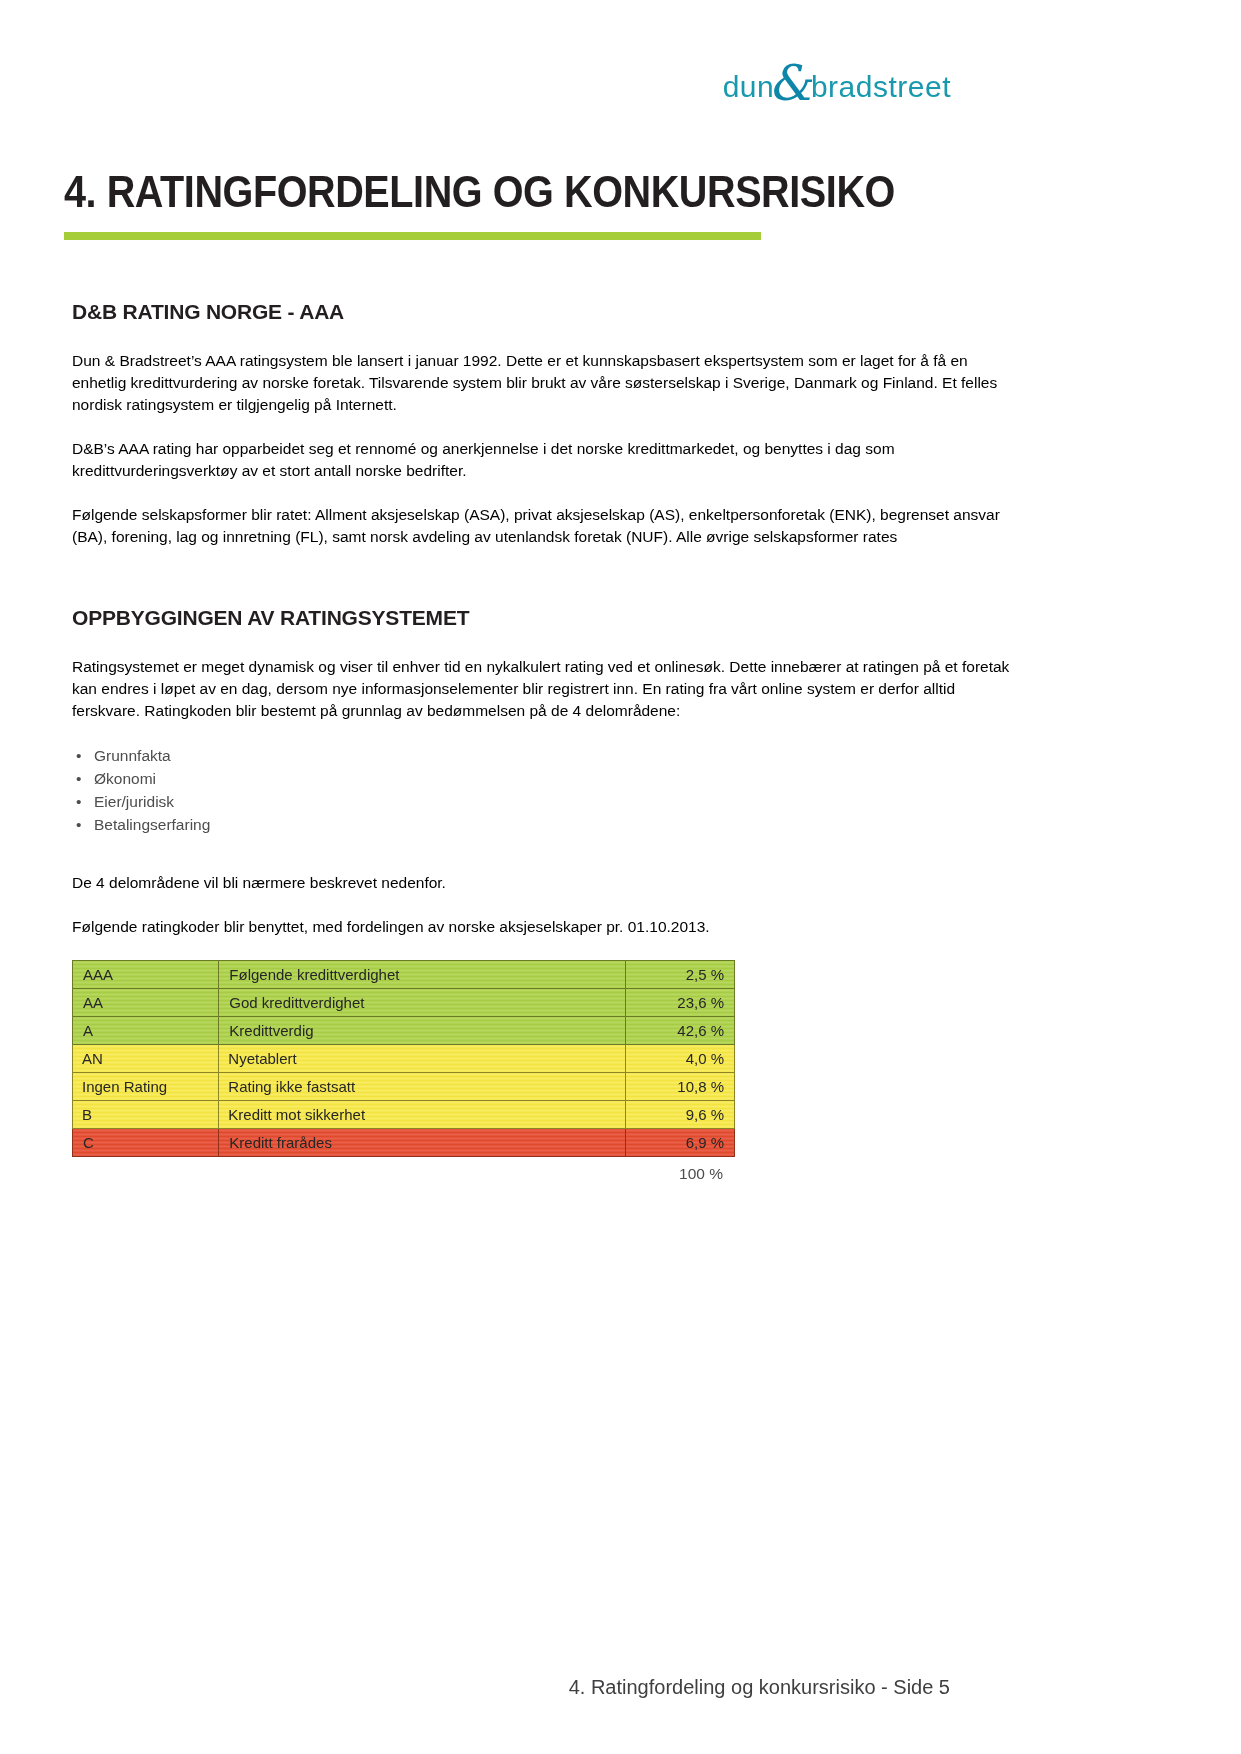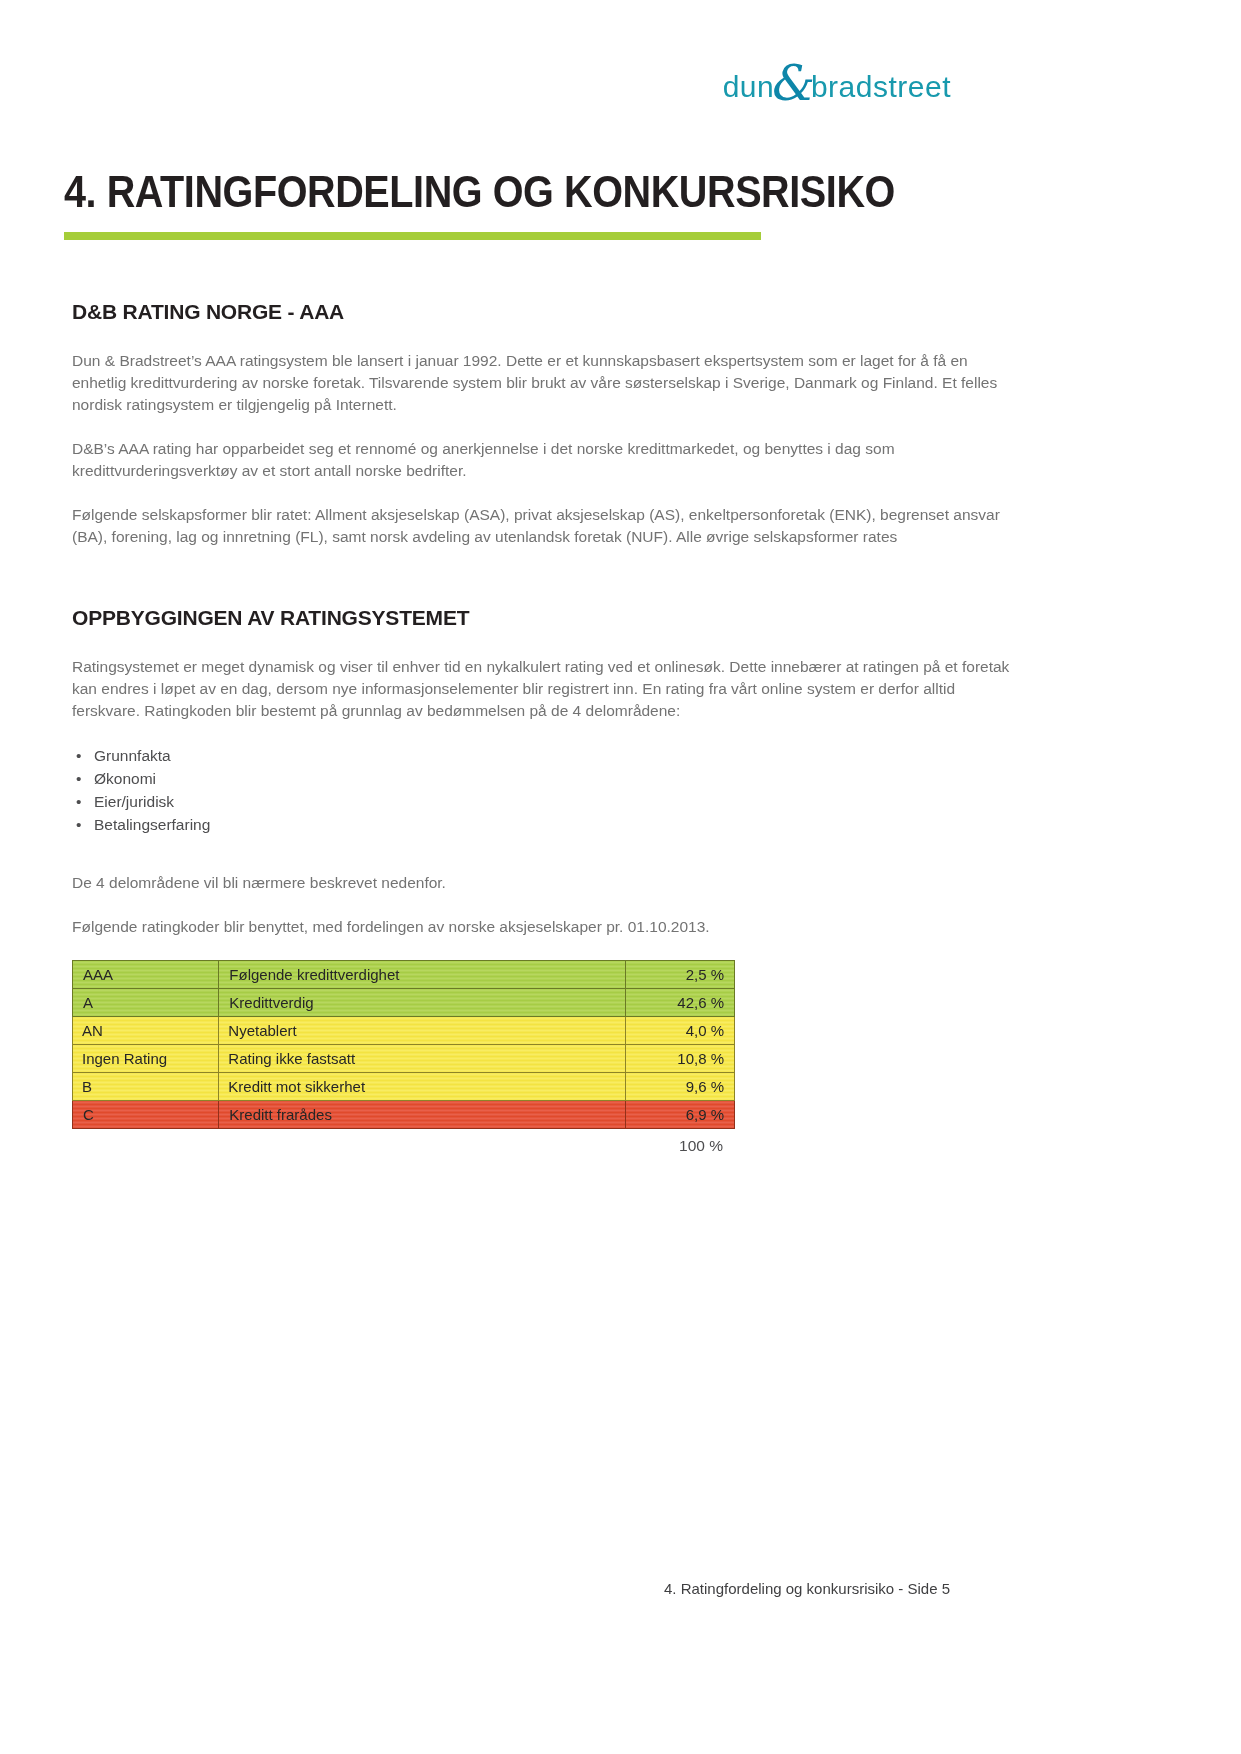--- a/index.html
+++ b/index.html
@@ -54,21 +54,21 @@
   .content h2 {
     margin:0 0 26px 0;
     font-size:21px; font-weight:bold;
     color:#231f20;
     letter-spacing:-0.2px;
   }
   .content h2.second { margin-top:58px; }
   .content p {
     margin:0 0 22px 0;
     font-size:15.5px; line-height:22px;
-    color:#737373;
+    color:#000000;
   }
   .bullets {
     margin:22px 0 36px 4px; padding:0;
     list-style:none;
   }
   .bullets li {
     font-size:15.5px; line-height:23px; color:#4d4d4f;
     padding-left:18px; position:relative;
   }
   .bullets li::before {
@@ -113,24 +113,24 @@
     text-align:right;
     padding-right:12px;
     box-sizing:border-box;
     margin-top:8px;
     font-size:15.5px;
     color:#4d4d4f;
   }
 
   
   .footer {
-    position:absolute; left:72px; top:1580px;
+    position:absolute; left:72px; top:1676px;
     width:878px;
     text-align:right;
-    font-size:15px;
+    font-size:20px;
     color:#3f3f41;
   }
 </style>
 </head>
 <body>
 
 <div class="page">
 
   <div class="logo">
     <span class="word">dun</span>
@@ -164,20 +164,25 @@
     <p>Følgende ratingkoder blir benyttet, med fordelingen av norske aksjeselskaper pr. 01.10.2013.</p>
 
     <table class="rating-table">
       <tbody>
         <tr class="tier-green">
           <td class="col-code">AAA</td>
           <td class="col-desc">Følgende kredittverdighet</td>
           <td class="col-pct">2,5 %</td>
         </tr>
         <tr class="tier-green">
+          <td class="col-code">AA</td>
+          <td class="col-desc">God kredittverdighet</td>
+          <td class="col-pct">23,6 %</td>
+        </tr>
+        <tr class="tier-green">
           <td class="col-code">A</td>
           <td class="col-desc">Kredittverdig</td>
           <td class="col-pct">42,6 %</td>
         </tr>
         <tr class="tier-yellow">
           <td class="col-code">AN</td>
           <td class="col-desc">Nyetablert</td>
           <td class="col-pct">4,0 %</td>
         </tr>
         <tr class="tier-yellow">

